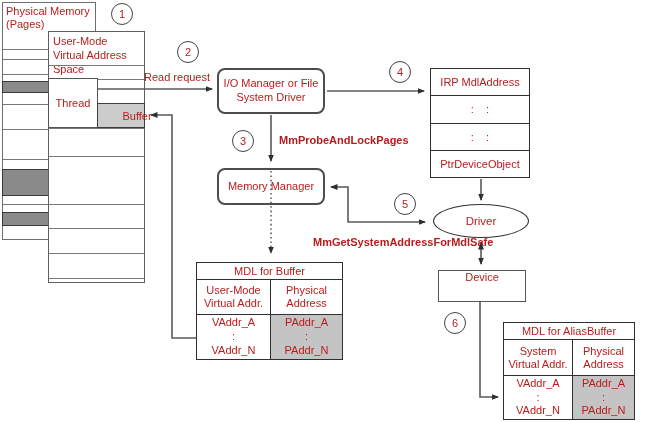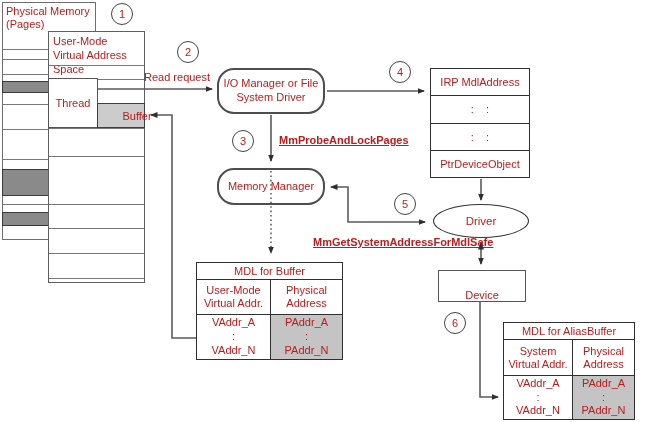--- a/index.html
+++ b/index.html
@@ -1,30 +1,30 @@
 <!DOCTYPE html>
 <html><head>
 <meta charset="utf-8">
 <style>
   html,body{margin:0;padding:0;background:#fff;}
   #stage{position:relative;width:650px;height:422px;background:#fff;overflow:hidden;
          font-family:"Liberation Sans",sans-serif;color:#b91c1c;}
   .box{position:absolute;background:#fff;border:1px solid #6e6e6e;box-sizing:border-box;}
-  .rounded{position:absolute;background:#fff;border:2px solid #4d4d4d;border-radius:17px;
+  .rounded{position:absolute;background:#fff;border:2px solid #4d4d4d;border-radius:8px;
            box-sizing:border-box;display:flex;align-items:center;justify-content:center;
            text-align:center;font-size:11px;line-height:1.25;padding:2px;}
   .ellipse{position:absolute;background:#fff;border:1.5px solid #333;border-radius:50%;
            box-sizing:border-box;display:flex;align-items:center;justify-content:center;font-size:11.5px;}
   .hline{position:absolute;height:0;border-top:1px solid #787878;}
   .page-dark{position:absolute;background:#8a8a8a;border:1px solid #3a3a3a;box-sizing:border-box;}
   .circle{position:absolute;width:22px;height:22px;border:1.2px solid #444;border-radius:50%;
           background:#fff;display:flex;align-items:center;justify-content:center;
           font-size:11px;box-sizing:border-box;z-index:6;}
   .lbl{position:absolute;font-size:11px;white-space:nowrap;}
-  .bold{font-weight:bold;text-decoration:underline;}
+  .bold{font-weight:bold;}
   .irp{position:absolute;left:430px;top:68px;width:100px;height:110px;background:#fff;
        border:1.5px solid #303030;box-sizing:border-box;display:flex;flex-direction:column;}
   .irp-row{flex:1;display:flex;align-items:center;justify-content:center;font-size:11px;
            border-bottom:1px solid #303030;}
   .irp-row:last-child{border-bottom:none;}
   .mdl{position:absolute;background:#fff;border:1.5px solid #303030;box-sizing:border-box;
        display:grid;font-size:11px;}
   .mdl-title{grid-column:1 / span 2;display:flex;align-items:center;justify-content:center;
              border-bottom:1.2px solid #303030;font-size:11px;}
   .mdl-ch{display:flex;align-items:center;justify-content:center;text-align:center;
@@ -84,21 +84,21 @@
   <div class="irp">
     <div class="irp-row">IRP MdlAddress</div>
     <div class="irp-row">:&nbsp;&nbsp;&nbsp;&nbsp;:</div>
     <div class="irp-row">:&nbsp;&nbsp;&nbsp;&nbsp;:</div>
     <div class="irp-row">PtrDeviceObject</div>
   </div>
 
   <div class="ellipse" style="left:433px;top:204px;width:96px;height:34px;">
     <span>Driver</span>
   </div>
-  <div class="box" style="left:438px;top:270px;width:88px;height:32px;border-color:#555;display:flex;align-items:flex-end;justify-content:center;font-size:11px;">
+  <div class="box" style="left:438px;top:270px;width:88px;height:32px;border-color:#555;display:flex;align-items:flex-start;justify-content:center;font-size:11px;">
     <span>Device</span>
   </div>
 
   <div class="mdl" style="left:196px;top:262px;width:147px;height:98px;grid-template-columns:74px 1fr;grid-template-rows:17px 35px 1fr;">
     <div class="mdl-title">MDL for Buffer</div>
     <div class="mdl-ch first">User-Mode Virtual Addr.</div>
     <div class="mdl-ch">Physical Address</div>
     <div class="mdl-cell first">
       <span>VAddr_A</span>
       <span>:</span>

